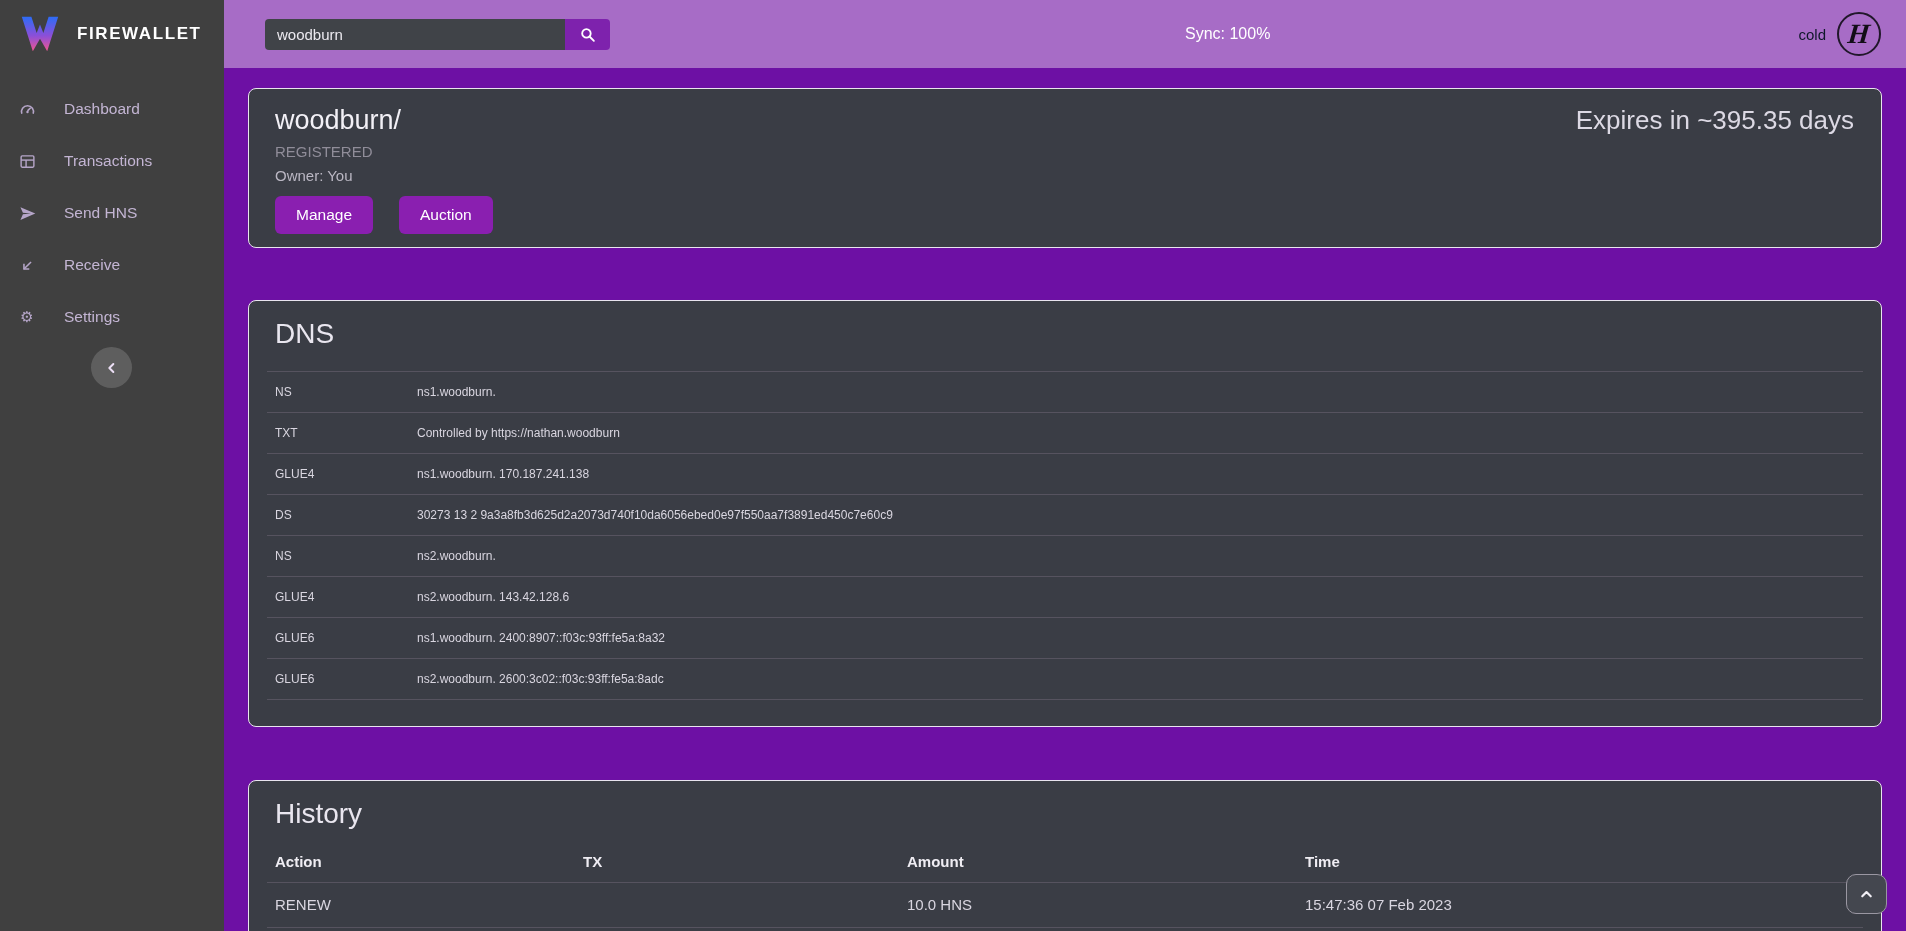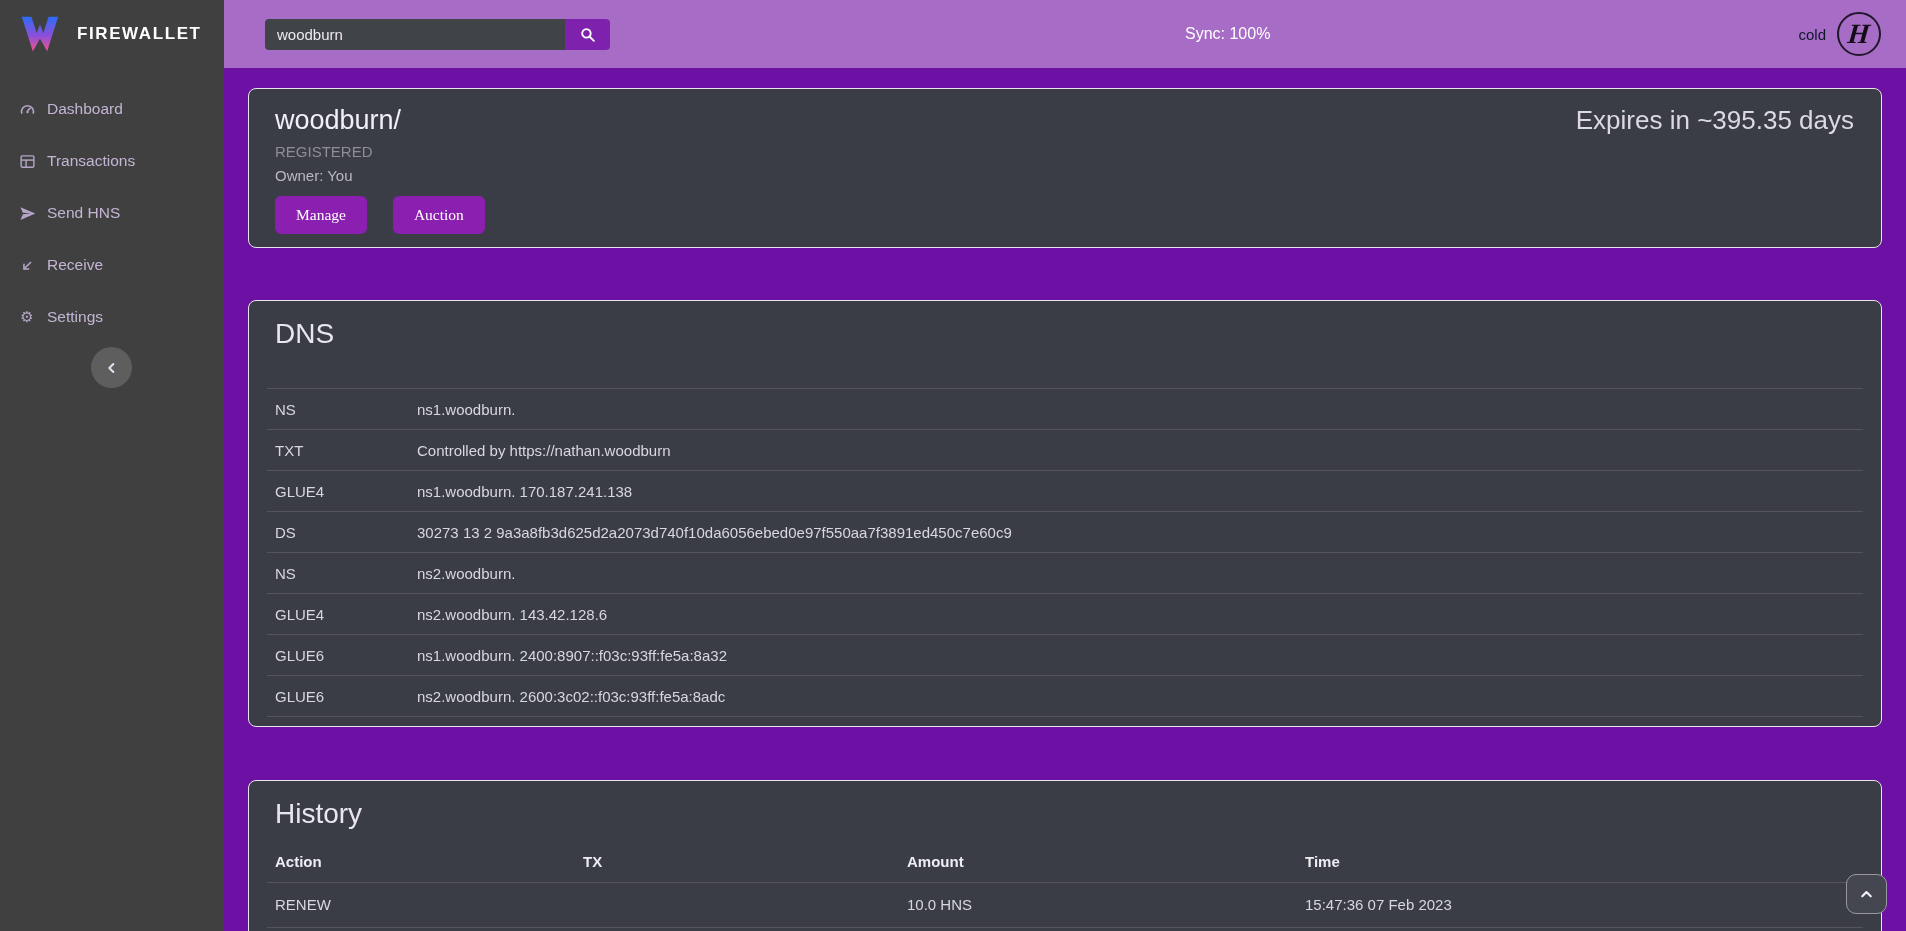--- a/index.html
+++ b/index.html
@@ -6,21 +6,21 @@
   html,body { width:1906px; height:931px; overflow:hidden;
     font-family:"Liberation Sans","DejaVu Sans",sans-serif; background:#6d10a4; }
 
   
   .sidebar { position:absolute; left:0; top:0; width:224px; height:931px;
     background:#404040; z-index:30; }
   .brand { display:flex; align-items:center; gap:14px; padding:11px 0 10px 17px; }
   .brand-logo { width:46px; height:46px; display:block; }
   .brand-name { color:#ffffff; font-size:17px; font-weight:800; letter-spacing:1.6px; }
   .nav { margin-top:16px; }
-  .nav-item { height:52px; display:flex; align-items:center; gap:11px;
+  .nav-item { height:52px; display:flex; align-items:center; gap:28px;
     padding-left:18px; color:#c3b5d3; font-size:15.5px; cursor:pointer; }
   .nav-item .nicon { width:18px; height:18px; display:flex; align-items:center;
     justify-content:center; color:#b5a5c8; font-size:15px; flex:0 0 18px; }
   .nav-item .nicon svg { width:17px; height:17px; }
   .collapse-btn { position:absolute; left:91px; top:347px; width:41px; height:41px;
     border-radius:50%; border:none; background:rgba(255,255,255,0.16);
     display:flex; align-items:center; justify-content:center; cursor:pointer; }
   .collapse-btn svg { width:16px; height:16px; stroke:#ecdff5; }
 
   
@@ -50,27 +50,27 @@
   .main { position:absolute; left:224px; top:68px; width:1682px; height:863px;
     background:#6d10a4; overflow:hidden; }
   .card { background:#3a3d45; border:1px solid #e9e4ef; border-radius:8px;
     margin:0 24px; color:#d6d3dd; position:relative; }
   .domain-card { margin-top:20px; height:160px; padding:12px 26px; }
   .domain-title { color:#f2f0f6; font-size:27px; font-weight:500; margin-top:4px; }
   .domain-status { color:#908d99; font-size:15px; margin-top:7px; }
   .domain-owner { color:#bab7c3; font-size:15px; margin-top:7px; }
   .domain-actions { margin-top:12px; display:flex; gap:26px; }
   .btn-purple { background:#8a1fb0; color:#ffffff; border:none; border-radius:6px;
-    height:38px; padding:0 21px; font-size:15.5px; font-family:Liberation Serif, serif; cursor:pointer; }
+    height:38px; padding:0 21px; font-size:15.5px; font-family:Liberation Sans, sans-serif; cursor:pointer; }
   .expires { position:absolute; right:27px; top:16px; color:#dcd9e4; font-size:26px; }
 
   .card h2 { color:#e9e6ef; font-size:28px; font-weight:500; padding:17px 0 0 26px; }
   .dns-card { margin-top:52px; height:427px; }
-  .dns-table { width:calc(100% - 36px); margin:38px 18px 0; border-collapse:collapse;
-    font-size:15px; }
+  .dns-table { width:calc(100% - 36px); margin:21px 18px 0; border-collapse:collapse;
+    font-size:12px; }
   .dns-table td { height:41px; border-top:1px solid #56535f; padding-left:8px;
     color:#d9d6e0; }
   .dns-table tr:last-child td { border-bottom:1px solid #56535f; }
   .dns-table td.rtype { width:142px; }
 
   .history-card { margin-top:53px; height:240px; }
   .hist-table { width:calc(100% - 36px); margin:12px 18px 0; border-collapse:collapse;
     font-size:15px; table-layout:fixed; }
   .hist-table th { text-align:left; font-weight:700; color:#efedf3; height:40px;
     padding-left:8px; border-bottom:1px solid #56535f; }

